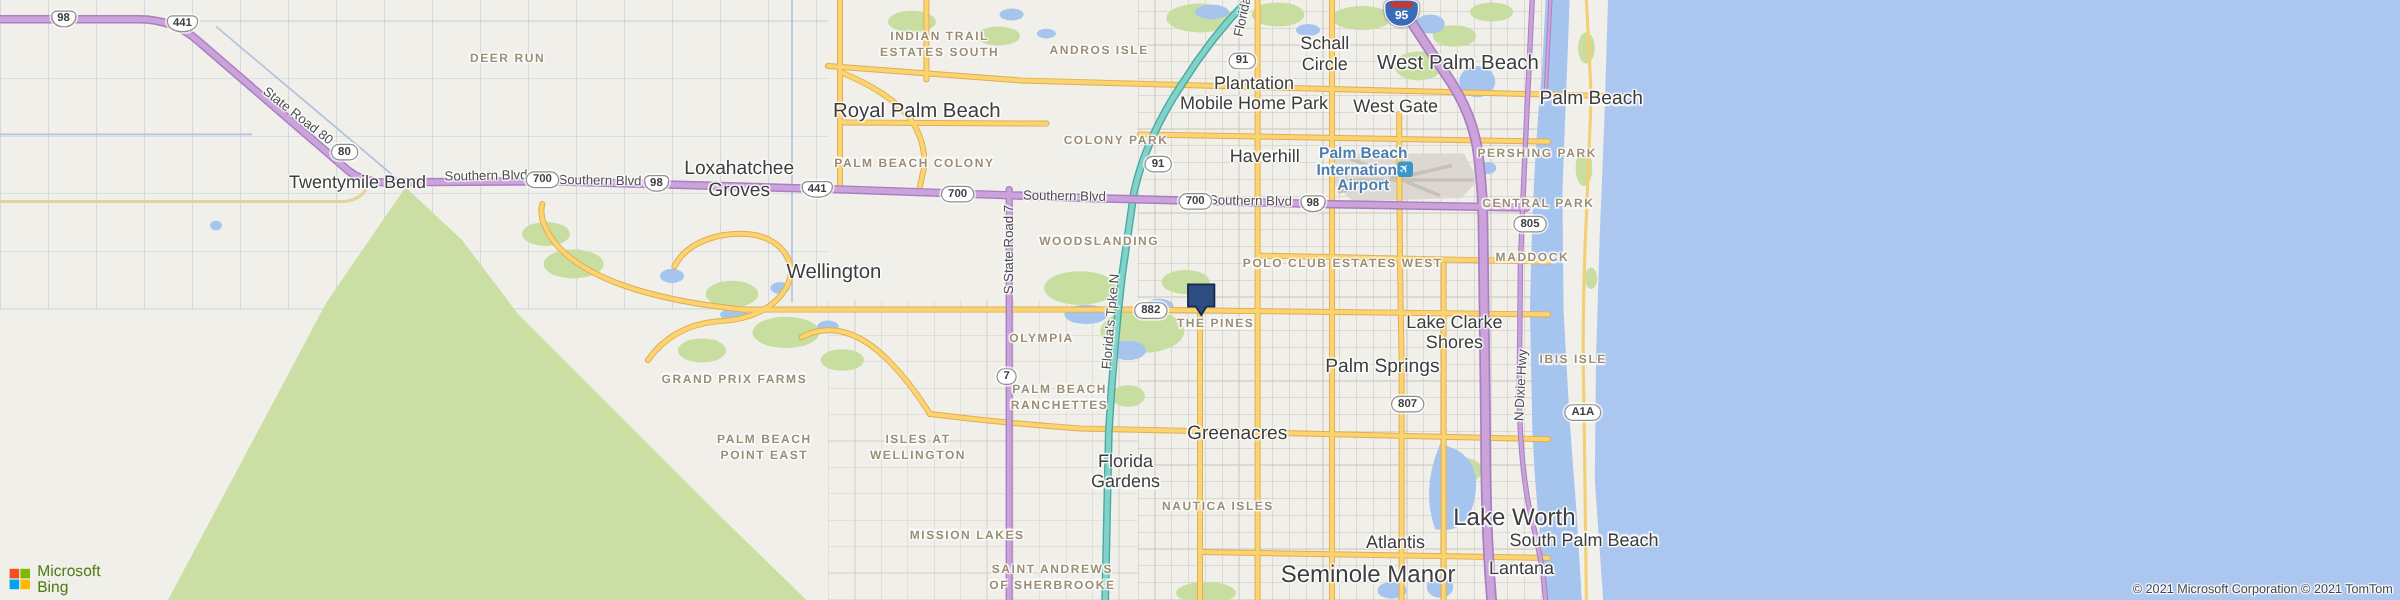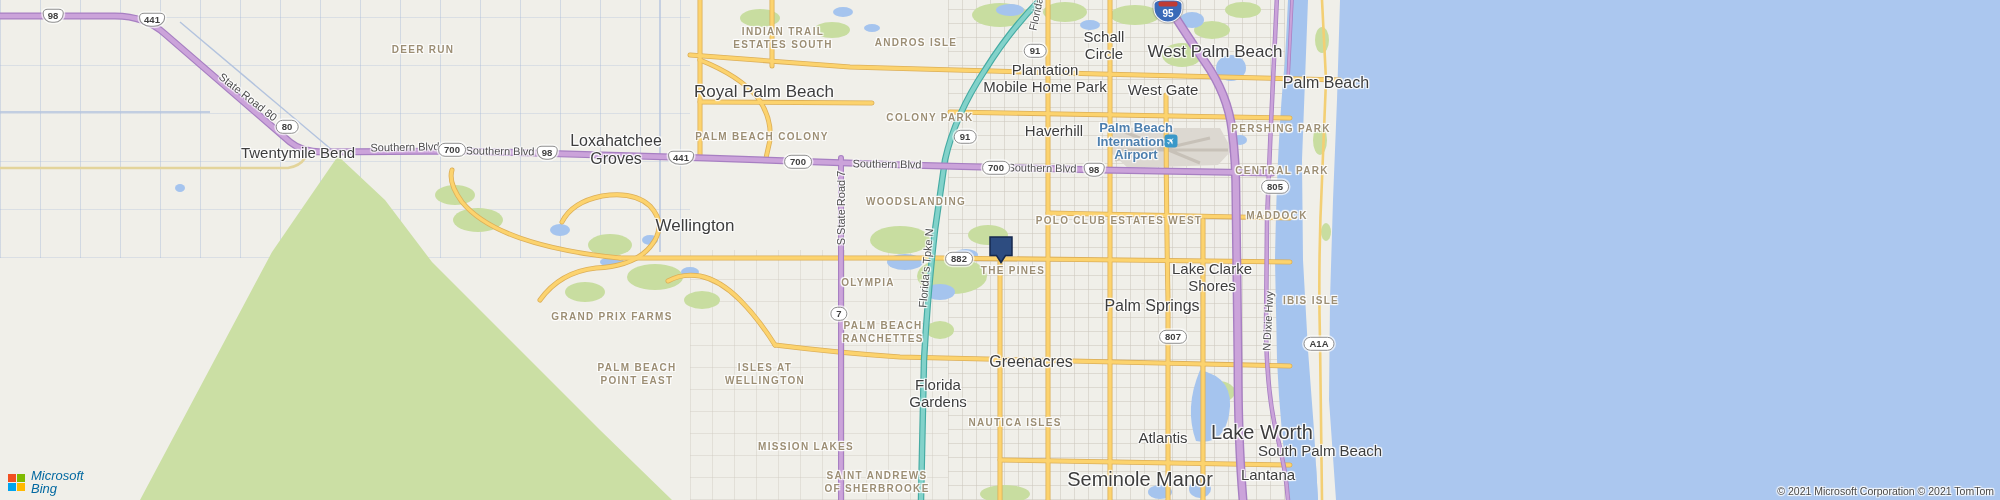--- a/index.html
+++ b/index.html
@@ -37,21 +37,21 @@
   .sh-us{border-radius:5px 5px 45% 45% / 4px 4px 62% 62%;padding:1px 4px;}
   .sh-i95{position:absolute;transform:translate(-50%,-50%);width:27px;height:21px;background:#3a6ab8;
       border:1.5px solid #fff;border-radius:30% 30% 50% 50% / 20% 20% 62% 62%;
       box-shadow:0 0 1px 1px rgba(120,120,120,.5);}
   .sh-i95 .band{position:absolute;top:1px;left:4px;right:4px;height:4.5px;background:#bf3b34;border-radius:2px;}
   .sh-i95 .num{position:absolute;top:6.5px;left:0;right:0;text-align:center;color:#fff;font-size:10px;font-weight:bold;}
   
   .bing-logo{position:absolute;left:8px;bottom:4px;display:flex;align-items:center;gap:6px;cursor:pointer;}
   .ms-squares{display:grid;grid-template-columns:8px 8px;grid-template-rows:8px 8px;gap:1px;}
   .ms-squares i{display:block;}
-  .brand{color:#0369a1;font-size:13px;line-height:1.05;font-style:italic;}
+  .brand{color:#4d7c0f;font-size:13px;line-height:1.05;}
   .copyright{position:absolute;right:6px;bottom:3px;color:#474747;font-size:10.5px;}
 </style>
 </head>
 <body>
 
 <div id="map">
 
   <div class="layer grid-rural"></div>
   <div class="layer grid-suburb"></div>
   <div class="layer grid-urban"></div>
@@ -202,21 +202,21 @@
 Mobile Home Park</div>
       <div class="lbl lbl-city halo" style="left: 1163px; top: 90px; font-size: 15px;">West Gate</div>
       <div class="lbl lbl-city halo" style="left: 1054px; top: 131px; font-size: 15px;">Haverhill</div>
       <div class="lbl lbl-city halo" style="left: 1152px; top: 306px; font-size: 16px;">Palm Springs</div>
       <div class="lbl lbl-city halo" style="left: 1212px; top: 278px; font-size: 15px;">Lake Clarke
 Shores</div>
       <div class="lbl lbl-city halo" style="left: 1031px; top: 362px; font-size: 16px;">Greenacres</div>
       <div class="lbl lbl-city halo" style="left: 1262px; top: 392px; font-size: 20px; margin-top: 40px;">Lake Worth</div>
       <div class="lbl lbl-city halo" style="left: 938px; top: 394px; font-size: 15px;">Florida
 Gardens</div>
-      <div class="lbl lbl-city halo" style="left: 1163px; top: 438px; font-size: 15px;">Atlantis</div>
+      <div class="lbl lbl-city halo" style="left: 1163px; top: 453px; font-size: 15px;">Atlantis</div>
       <div class="lbl lbl-city halo" style="left: 1140px; top: 479px; font-size: 20px;">Seminole Manor</div>
       <div class="lbl lbl-city halo" style="left: 1268px; top: 475px; font-size: 15px;">Lantana</div>
       <div class="lbl lbl-city halo" style="left: 1320px; top: 451px; font-size: 15px;">South Palm Beach</div>
       <div class="lbl lbl-hood halo" style="left: 423px; top: 5px; margin-top: 45px;">DEER RUN</div>
       <div class="lbl lbl-hood halo" style="left: 783px; top: 38px;">INDIAN TRAIL
 ESTATES SOUTH</div>
       <div class="lbl lbl-hood halo" style="left: 916px; top: 43px;">ANDROS ISLE</div>
       <div class="lbl lbl-hood halo" style="left: 930px; top: 118px;">COLONY PARK</div>
       <div class="lbl lbl-hood halo" style="left: 762px; top: 137px;">PALM BEACH COLONY</div>
       <div class="lbl lbl-hood halo" style="left: 916px; top: 202px;">WOODSLANDING</div>

